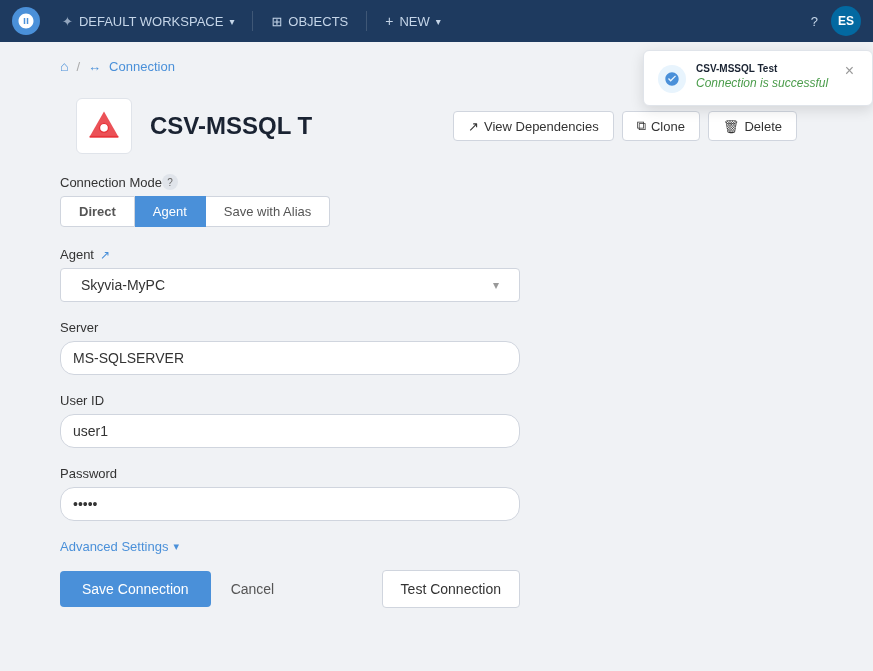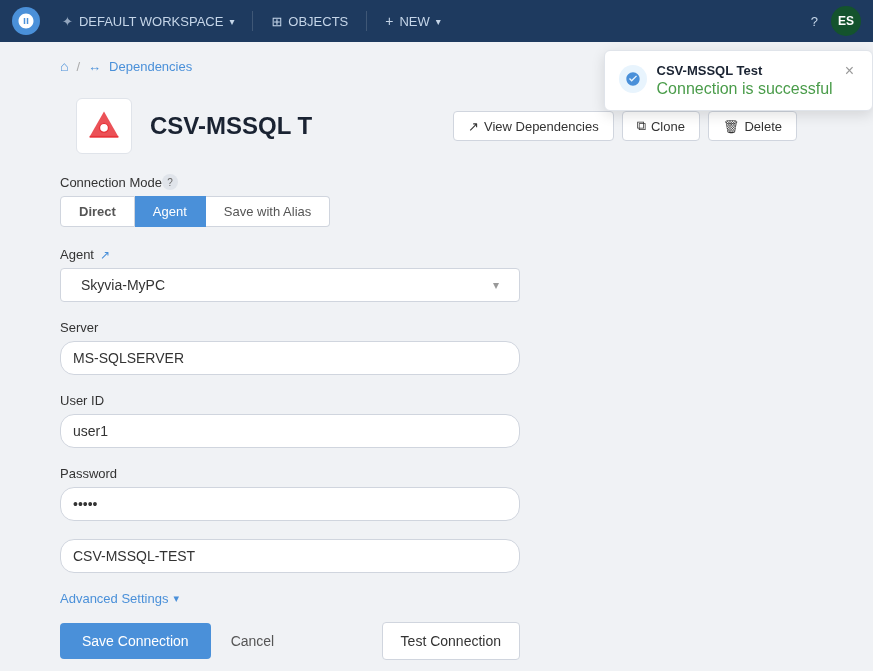--- a/index.html
+++ b/index.html
@@ -25,21 +25,21 @@
     .topnav-logo svg { width: 18px; height: 18px; }
     .topnav-btn {
       display: flex; align-items: center; gap: 6px;
       color: #c5d5e8; font-size: 13px; font-weight: 500;
       padding: 5px 10px; border-radius: 4px; cursor: pointer;
       border: none; background: none;
     }
     .topnav-separator { width: 1px; height: 20px; background: rgba(255,255,255,0.15); margin: 0 4px; }
     .topnav-right { margin-left: auto; display: flex; align-items: center; gap: 6px; }
     .topnav-avatar {
-      width: 30px; height: 30px; border-radius: 50%; background: #14532d;
+      width: 30px; height: 30px; border-radius: 50%; background: #0369a1;
       display: flex; align-items: center; justify-content: center;
       color: #fff; font-size: 12px; font-weight: 600;
     }
 
     
     .main { padding: 0 60px; position: relative; }
 
     
     .breadcrumb {
       display: flex; align-items: center; gap: 8px;
@@ -140,22 +140,22 @@
       display: flex; align-items: flex-start; gap: 10px;
       box-shadow: 0 4px 14px rgba(0,0,0,0.12);
       min-width: 230px;
       z-index: 100;
     }
     .toast-icon {
       width: 28px; height: 28px; border-radius: 50%;
       background: #e8f4fd; display: flex; align-items: center; justify-content: center;
       flex-shrink: 0; margin-top: 2px;
     }
-    .toast-title { font-size: 13px; font-weight: 600; color: #1a2332; }
-    .toast-msg { font-size: 16px; color: #4a9c4a; margin-top: 2px; }
+    .toast-title { font-size: 10px; font-weight: 600; color: #1a2332; }
+    .toast-msg { font-size: 12px; color: #4a9c4a; margin-top: 2px; font-style: italic; }
     .toast-close {
       margin-left: auto; cursor: pointer; color: #999;
       font-size: 16px; line-height: 1; align-self: flex-start;
       padding: 0 2px;
     }
 
     
     .bc-icon { color: #4a90d9; font-size: 14px; }
 
     .connection-mode-section { margin-bottom: 20px; }
@@ -214,21 +214,21 @@
       <div class="toast-title">CSV-MSSQL Test</div>
       <div class="toast-msg">Connection is successful</div>
     </div>
     <span class="toast-close">×</span>
   </div>
 
   <div class="breadcrumb">
     <span class="bc-icon">⌂</span>
     <span class="breadcrumb-sep">/</span>
     <span style="color:#4a90d9">↔</span>
-    <a style="text-decoration:none; color:#4a90d9">Dependencies</a>
+    <a style="text-decoration:none; color:#4a90d9">Connection</a>
   </div>
 
   <div class="page-header">
     <div class="page-icon">
       <svg width="36" height="36" viewBox="0 0 40 40">
         <polygon points="20,4 36,32 4,32" fill="#e8333a" opacity="0.85"></polygon>
         <line x1="4" y1="32" x2="36" y2="32" stroke="#e8333a" stroke-width="2"></line>
         <circle cx="20" cy="22" r="5" fill="white" stroke="#e8333a" stroke-width="1.5"></circle>
       </svg>
     </div>
@@ -289,21 +289,20 @@
     </div>
 
     <div class="field-group">
       <div class="field-label">
         <span>Password</span>
       </div>
       <input class="field-input" type="password" value="12345" style="">
     </div>
 
     <div class="field-group">
-      <input class="field-input" type="text" value="CSV-MSSQL-TEST" style="">
     </div>
 
     <div class="advanced-link">
       <span>Advanced Settings</span>
       <span style="font-size:11px">▾</span>
     </div>
 
     <div class="action-row">
       <button class="btn-save">Save Connection</button>
       <button class="btn-cancel">Cancel</button>

